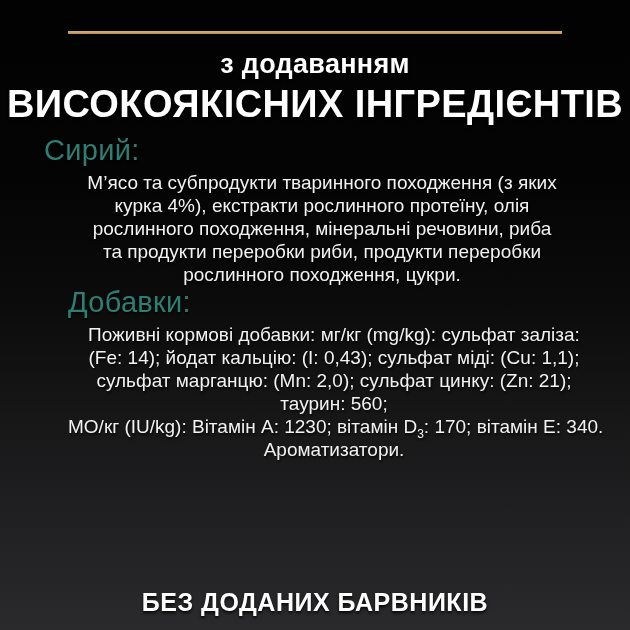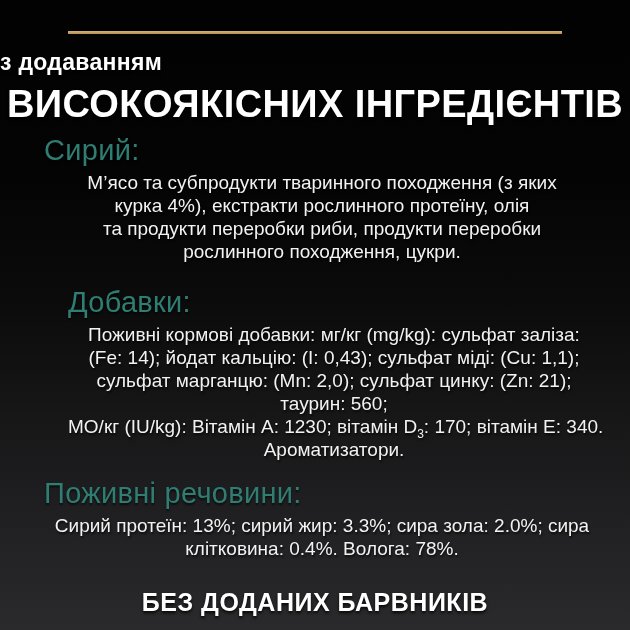--- a/index.html
+++ b/index.html
@@ -15,23 +15,23 @@
   }
   .gold-rule {
     position: absolute;
     left: 68px; top: 31px;
     width: 494px; height: 3px;
     background: linear-gradient(180deg, #d4b077 0%, #b68f52 100%);
   }
   .header-subtitle {
     position: absolute;
     top: 49px; left: 0; width: 630px;
-    text-align: left;
+    text-align: center;
     color: #ffffff;
-    font-size: 23px;
+    font-size: 27px;
     font-weight: bold;
     letter-spacing: 0.3px;
     text-shadow: 0 2px 3px rgba(0,0,0,0.85);
   }
   .header-title {
     position: absolute;
     top: 83px; left: 0; width: 630px;
     text-align: center;
     color: #ffffff;
     font-size: 38px;
@@ -82,35 +82,31 @@
   <div class="gold-rule"></div>
 
   <div class="header-subtitle">з додаванням</div>
 
   <div class="header-title">ВИСОКОЯКІСНИХ ІНГРЕДІЄНТІВ</div>
 
   <div class="section" id="sec-composition">
     <div class="section-heading">Сирий:</div>
     <div class="body-line">М’ясо та субпродукти тваринного походження (з яких</div>
     <div class="body-line">курка 4%), екстракти рослинного протеїну, олія</div>
+    <div class="body-line">рослинного походження, мінеральні речовини, риба</div>
     <div class="body-line">та продукти переробки риби, продукти переробки</div>
     <div class="body-line">рослинного походження, цукри.</div>
   </div>
 
   <div class="section" id="sec-additives">
     <div class="section-heading">Добавки:</div>
     <div class="body-line">Поживні кормові добавки: мг/кг (mg/kg): сульфат заліза:</div>
     <div class="body-line">(Fe: 14); йодат кальцію: (I: 0,43); сульфат міді: (Cu: 1,1);</div>
     <div class="body-line">сульфат марганцю: (Mn: 2,0); сульфат цинку: (Zn: 21);</div>
     <div class="body-line">таурин: 560;</div>
     <div class="body-line"><span>МО/кг (IU/kg): Вітамін A: 1230; вітамін D</span><sub>3</sub><span>: 170; вітамін E: 340.</span></div>
     <div class="body-line">Ароматизатори.</div>
   </div>
 
-  <div class="section" id="sec-nutrients">
-    <div class="section-heading">Поживні речовини:</div>
-    <div class="body-line">Сирий протеїн: 13%; сирий жир: 3.3%; сира зола: 2.0%; сира</div>
-    <div class="body-line">клітковина: 0.4%. Волога: 78%.</div>
-  </div>
 
   <div class="footer-claim">БЕЗ ДОДАНИХ БАРВНИКІВ</div>
 
 </div>
 
 </body></html>

